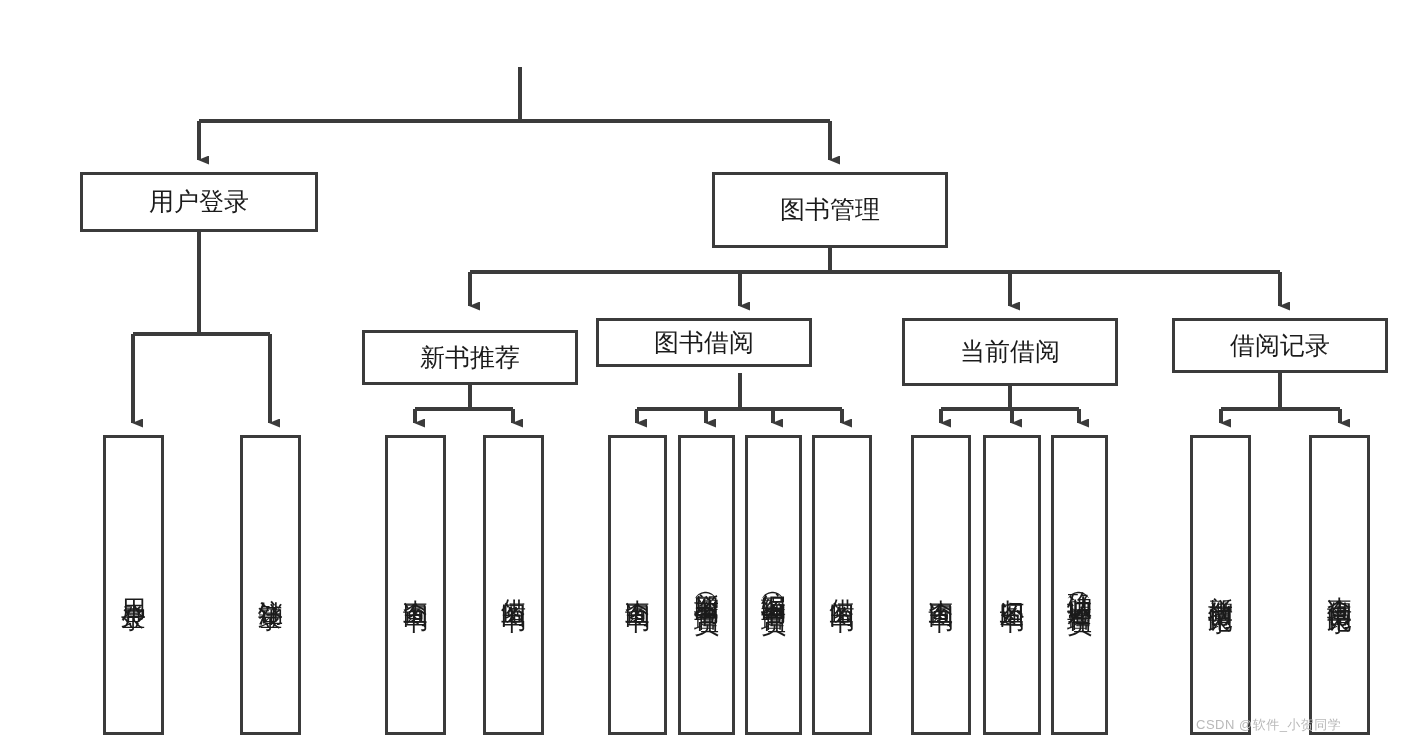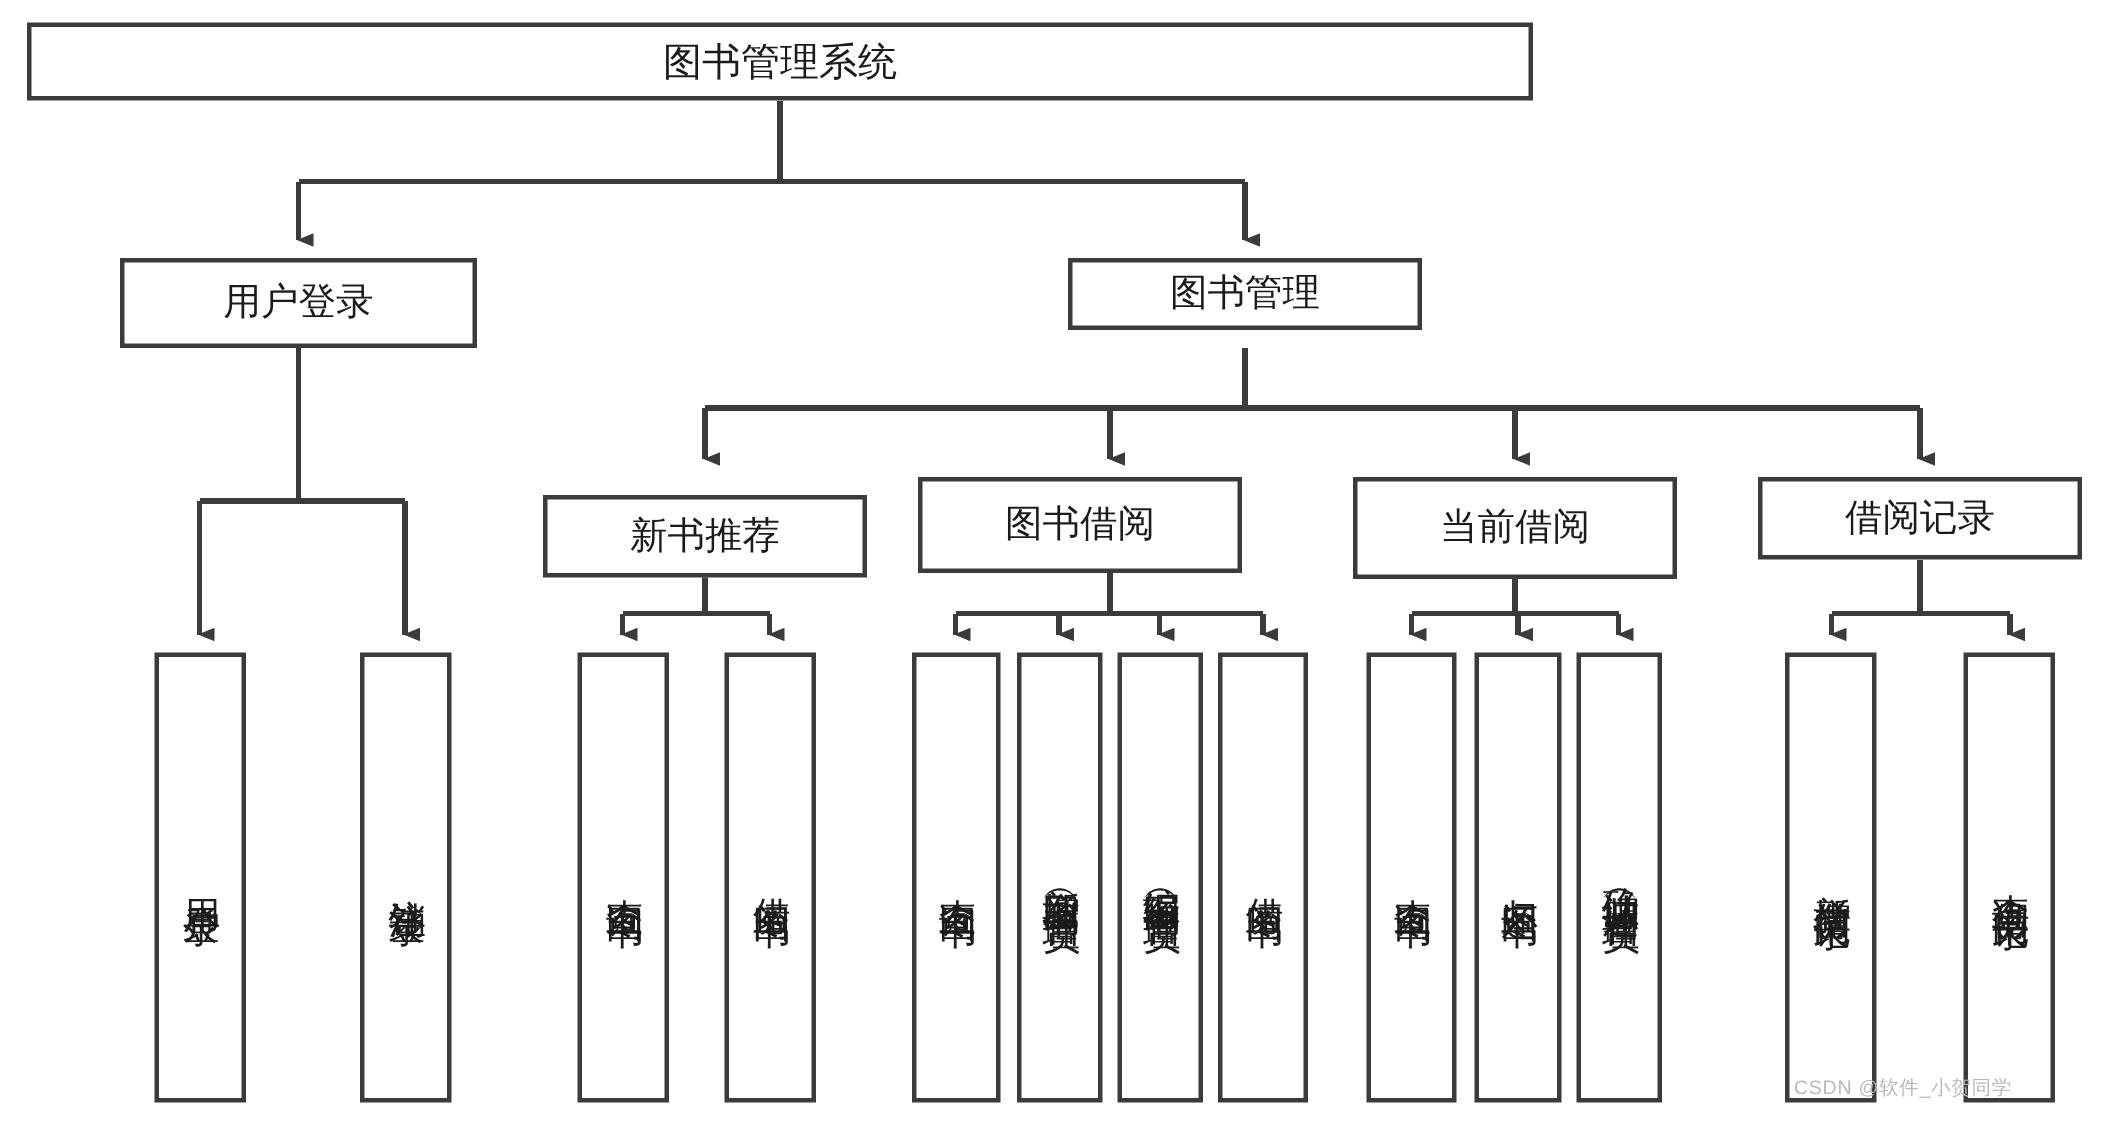--- a/index.html
+++ b/index.html
@@ -132,35 +132,32 @@
       <g>
         <path d="M1280,373 L1280,409"></path>
         <path d="M1221,409 L1340,409"></path>
         <path d="M1221,409 L1221,423" marker-end="url(#arrowhead)"></path>
         <path d="M1340,409 L1340,423" marker-end="url(#arrowhead)"></path>
       </g>
 
     </g>
   </svg>
 
-  <div class="node-box" style="left:18px; top:15px; width:1004px; height:52px;">
-    <span class="node-label root-label">图书管理系统</span>
-  </div>
 
   <div class="node-box" style="left:80px; top:172px; width:238px; height:60px;">
     <span class="node-label h-label">用户登录</span>
   </div>
-  <div class="node-box" style="left:712px; top:172px; width:236px; height:48px;">
+  <div class="node-box" style="left:712px; top:172px; width:236px; height:76px;">
     <span class="node-label h-label">图书管理</span>
   </div>
 
   <div class="node-box" style="left:362px; top:318px; width:216px; height:55px;margin-top:12px;">
     <span class="node-label h-label">新书推荐</span>
   </div>
-  <div class="node-box" style="left:612px; top:318px; width:216px; height:64px;">
+  <div class="node-box" style="left:596px; top:318px; width:216px; height:49px;">
     <span class="node-label h-label">图书借阅</span>
   </div>
   <div class="node-box" style="left:902px; top:318px; width:216px; height:68px;">
     <span class="node-label h-label">当前借阅</span>
   </div>
   <div class="node-box" style="left:1172px; top:318px; width:216px; height:55px;">
     <span class="node-label h-label">借阅记录</span>
   </div>
 
   <div class="node-box" style="left:103px; top:435px; width:61px; height:300px;">

